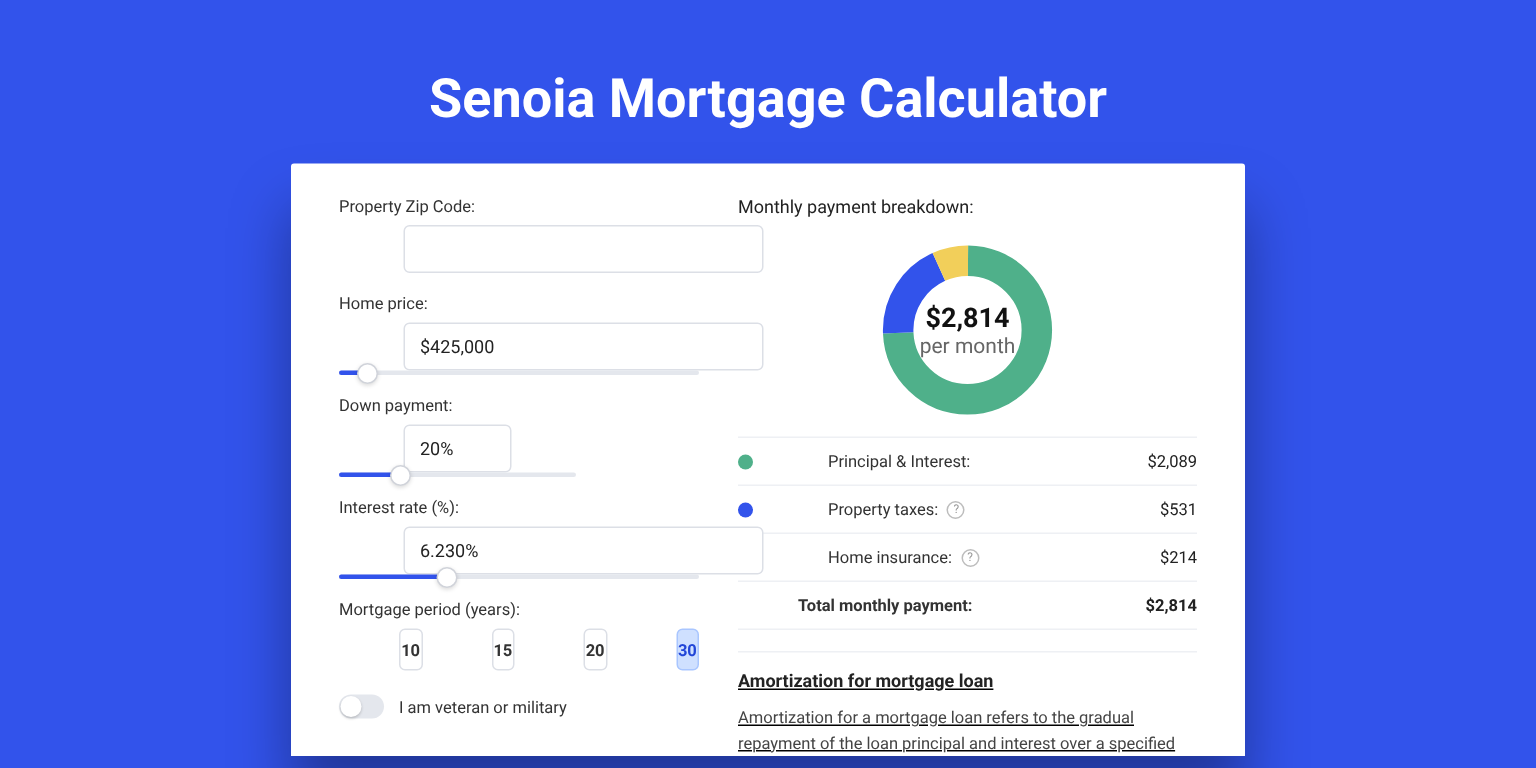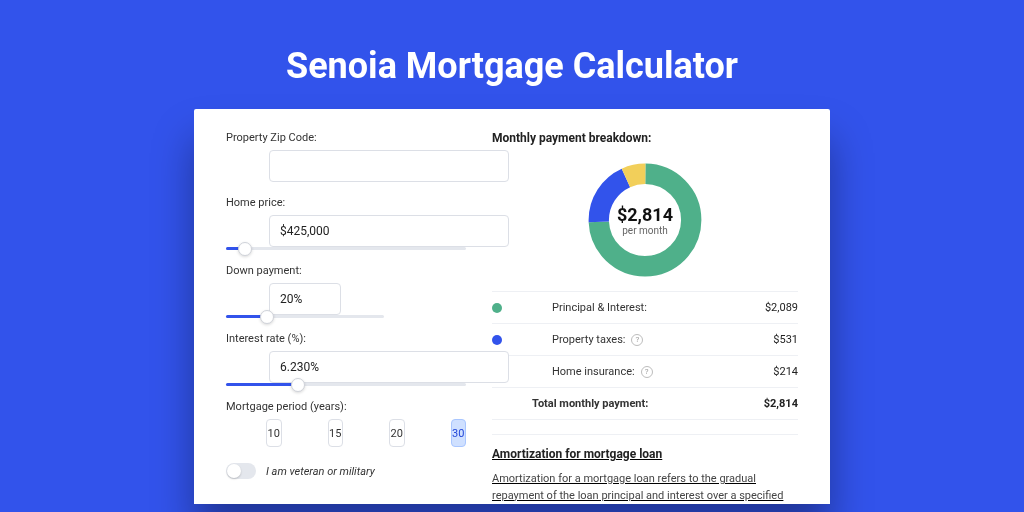--- a/index.html
+++ b/index.html
@@ -11,33 +11,33 @@
   .lbl{font-size:11px;color:#333;margin-bottom:6px;display:block;}
   .inp{width:100%;height:32px;border:1px solid #dcdfe6;border-radius:4px;padding:0 10px;font-size:12px;color:#222;margin-left:43px;}
   .field{margin-bottom:14px;position:relative;}
   .slider-track{height:3px;background:#e4e7ed;position:relative;margin-top:0px;border-radius:2px;}
   .slider-fill{position:absolute;left:0;top:0;height:100%;background:#3253eb;border-radius:2px;}
   .slider-thumb{position:absolute;top:50%;width:14px;height:14px;background:#fff;border:1px solid #d0d3da;border-radius:50%;transform:translate(-50%,-50%);box-shadow:0 1px 3px rgba(0,0,0,.15);}
   .row{display:flex;gap:8px;}
   .row .inp{flex:1;}
   .row .inp.pct{width:72px;flex:none;}
   .periods{display:flex;gap:6px;}
-  .period-btn{width:40px;height:28px;border:1px solid #dcdfe6;border-radius:4px;background:#fff;font-size:11px;font-weight:400;color:#333;display:flex;align-items:center;justify-content:center;cursor:pointer;margin-left:40px;}
+  .period-btn{width:40px;height:28px;border:1px solid #dcdfe6;border-radius:4px;background:#fff;font-size:11px;font-weight:700;color:#333;display:flex;align-items:center;justify-content:center;cursor:pointer;margin-left:40px;}
   .period-btn.active{background:#cfe0ff;border-color:#a9c6ff;color:#2246d8;}
   .toggle-row{display:flex;align-items:center;gap:10px;margin-top:16px;}
   .toggle{width:30px;height:16px;background:#e4e7ed;border-radius:10px;position:relative;cursor:pointer;}
   .toggle-knob{position:absolute;left:1px;top:1px;width:14px;height:14px;border-radius:50%;background:#fff;box-shadow:0 1px 2px rgba(0,0,0,.2);}
-  .toggle-lbl{font-size:11px;color:#333;font-style:italic;}
-  .sect-title{font-size:12px;font-weight:700;color:#222;margin-bottom:8px;}
+  .toggle-lbl{font-size:11px;color:#333;}
+  .sect-title{font-size:12px;font-weight:400;color:#222;margin-bottom:8px;}
   .donut-wrap{display:flex;justify-content:center;padding:6px 0 10px 0;}
   .donut{position:relative;width:122px;height:122px;}
   .donut svg{width:122px;height:122px;}
   .donut-center{position:absolute;inset:0;display:flex;flex-direction:column;align-items:center;justify-content:center;}
   .donut-val{font-size:18px;font-weight:700;color:#111;}
-  .donut-sub{font-size:10px;color:#666;}
+  .donut-sub{font-size:14px;color:#666;}
   .legend{border-top:1px solid #eef0f4;}
   .leg-row{display:flex;align-items:center;height:32px;border-bottom:1px solid #eef0f4;}
   .dot{width:10px;height:10px;border-radius:50%;margin-right:10px;flex:none;}
   .leg-label{font-size:11px;color:#333;flex:1;display:flex;align-items:center;gap:6px;padding-left:40px;}
   .leg-val{font-size:11px;color:#222;}
   .leg-row.total .leg-label,.leg-row.total .leg-val{font-weight:700;}
   .info-ic{width:12px;height:12px;border:1px solid #bdbdbd;border-radius:50%;display:inline-flex;align-items:center;justify-content:center;font-size:8px;color:#9a9a9a;line-height:1;}
   .amort{margin-top:14px;border-top:1px solid #eef0f4;padding-top:12px;text-decoration:underline;}
   .amort-title{font-size:12px;font-weight:700;color:#222;margin-bottom:10px;}
   .amort-body{font-size:11px;color:#444;line-height:1.5;}

